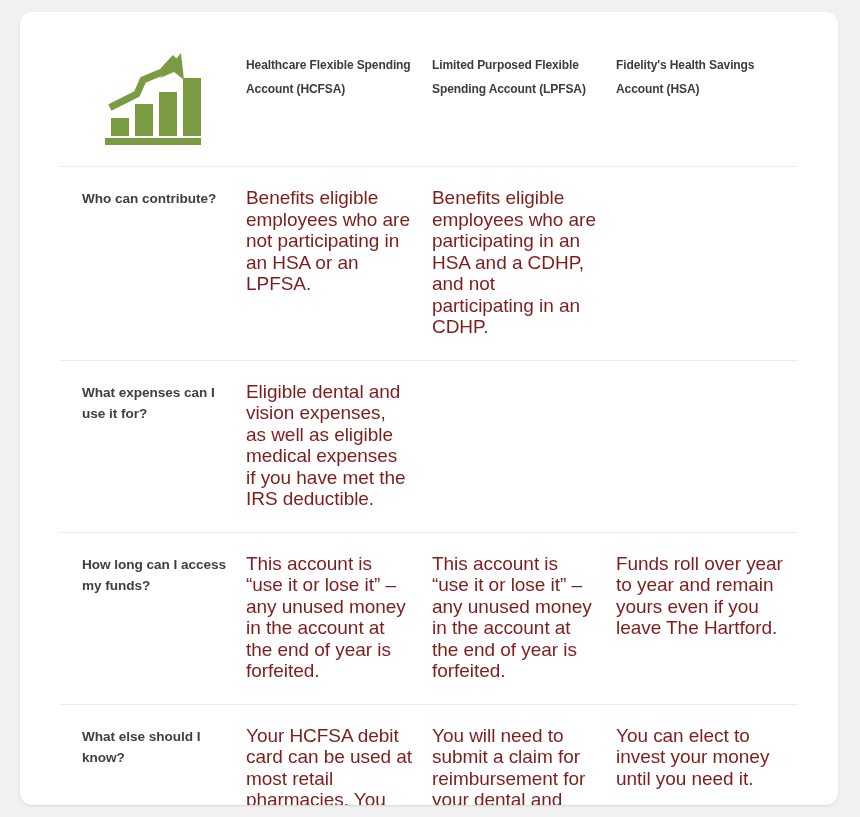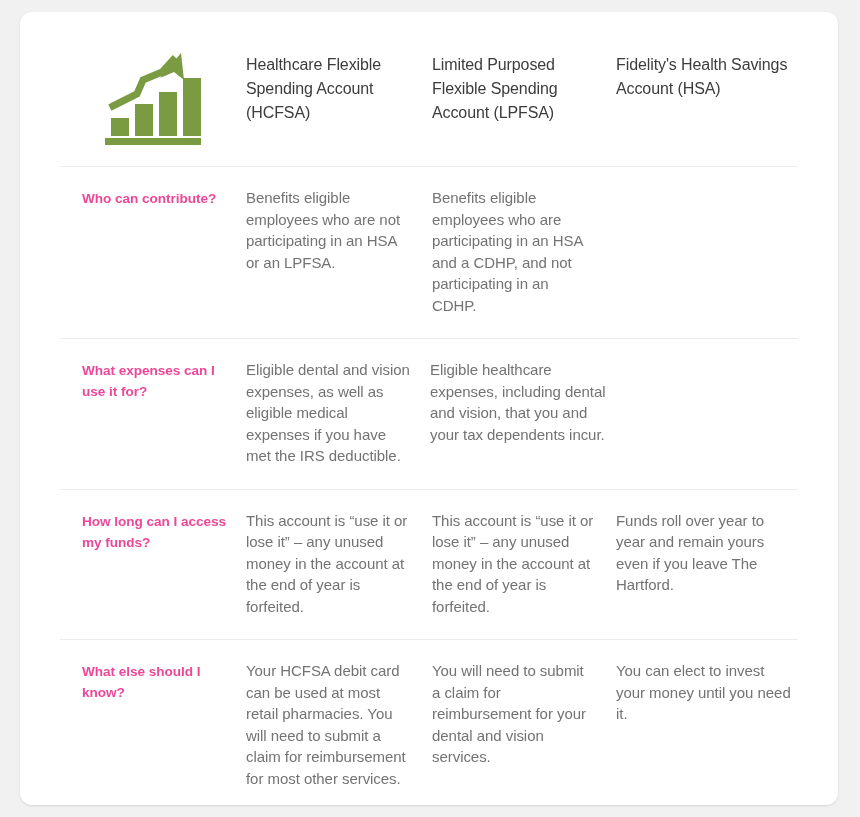--- a/index.html
+++ b/index.html
@@ -66,48 +66,48 @@
     flex: 0 0 186px;
     display: flex;
     align-items: flex-start;
     justify-content: center;
     padding-top: 6px;
   }
 
   .chart-icon { display: block; }
 
   .col-head {
-    font-size: 16px;
+    font-size: 12px;
     line-height: 24px;
-    font-weight: normal;
+    font-weight: bold;
     color: #3c3c3c;
     padding-top: 9px;
     letter-spacing: -0.1px;
   }
 
   
   .body-row {
     padding-top: 20px;
     padding-bottom: 22px;
   }
 
   .row-label {
     font-size: 13.6px;
     line-height: 21px;
     font-weight: bold;
-    color: #ec4899;
+    color: #404040;
     padding-top: 1px;
     padding-left: 22px;
     letter-spacing: -0.05px;
   }
 
   .cell {
-    font-size: 15px;
+    font-size: 19px;
     line-height: 21.5px;
-    color: #737373;
+    color: #7f1d1d;
     letter-spacing: -0.05px;
   }
 </style>
 </head>
 <body>
 
 <div class="page">
   <div class="card">
     <div class="table">
 
@@ -133,21 +133,20 @@
 
       <div class="row body-row">
         <div class="row-label col-label">Who can contribute?</div>
         <div class="cell col-c1">Benefits eligible employees who are not participating in an HSA or an LPFSA.</div>
         <div class="cell col-c2">Benefits eligible employees who are participating in an HSA and a CDHP, and not participating in an CDHP.</div>
       </div>
 
       <div class="row body-row">
         <div class="row-label col-label">What expenses can I use it for?</div>
         <div class="cell col-c2">Eligible dental and vision expenses, as well as eligible medical expenses if you have met the IRS deductible.</div>
-        <div class="cell col-c3">Eligible healthcare expenses, including dental and vision, that you and your tax dependents incur.</div>
       </div>
 
       <div class="row body-row">
         <div class="row-label col-label">How long can I access my funds?</div>
         <div class="cell col-c1">This account is “use it or lose it” – any unused money in the account at the end of year is forfeited.</div>
         <div class="cell col-c2">This account is “use it or lose it” – any unused money in the account at the end of year is forfeited.</div>
         <div class="cell col-c3">Funds roll over year to year and remain yours even if you leave The Hartford.</div>
       </div>
 
       <div class="row body-row">

